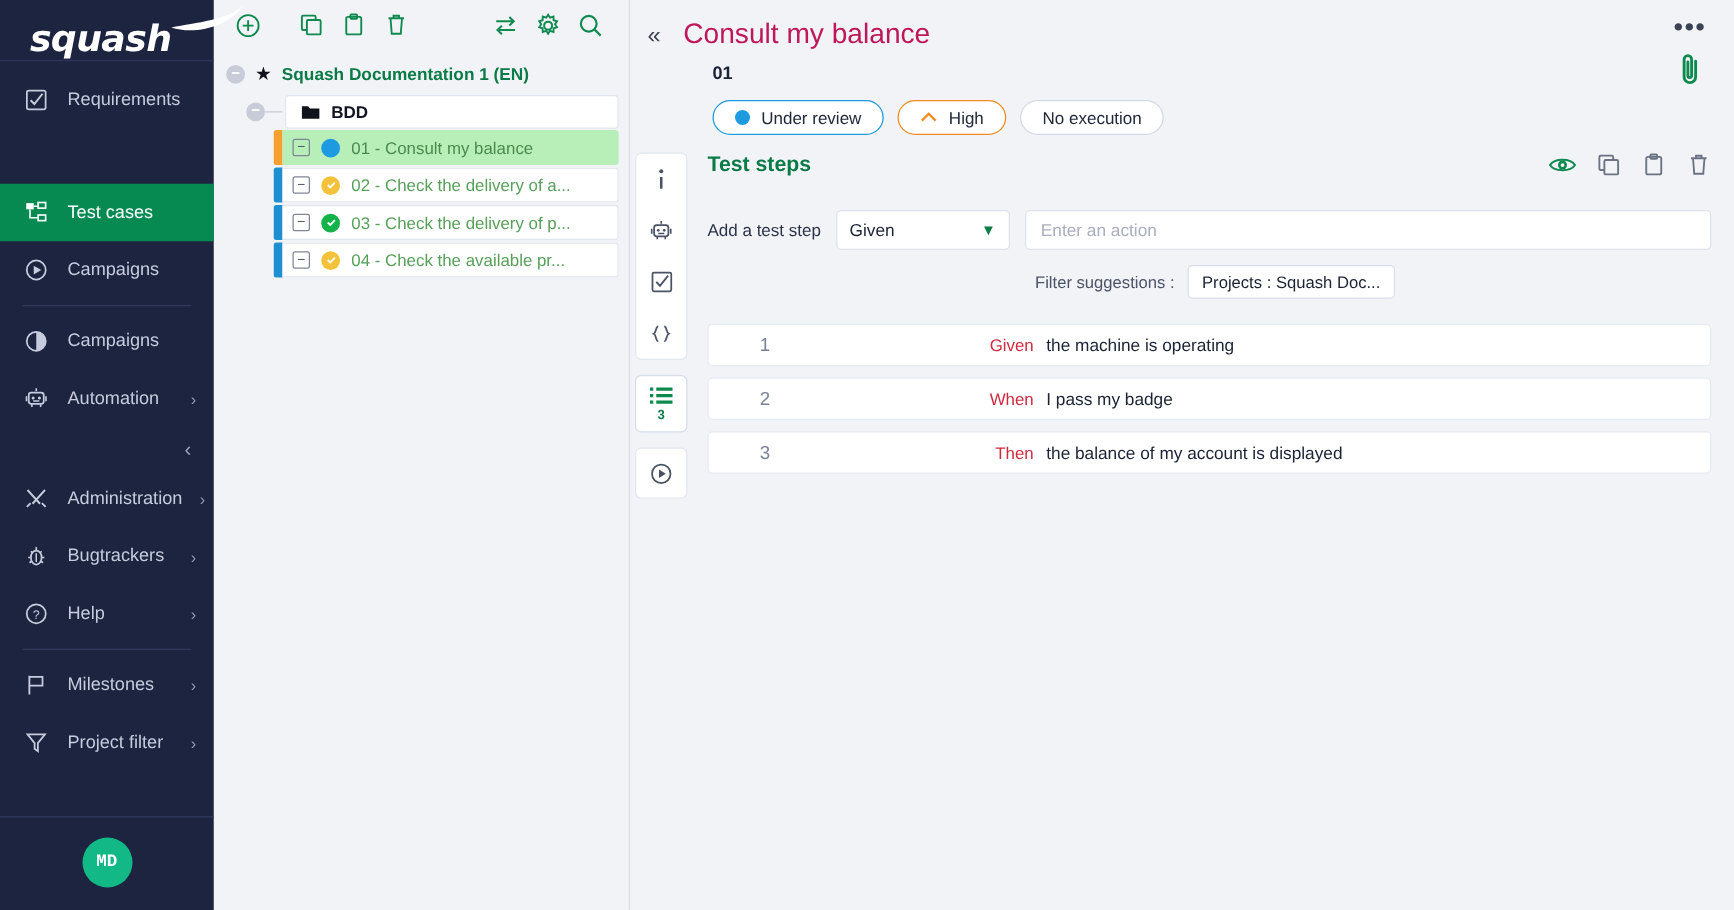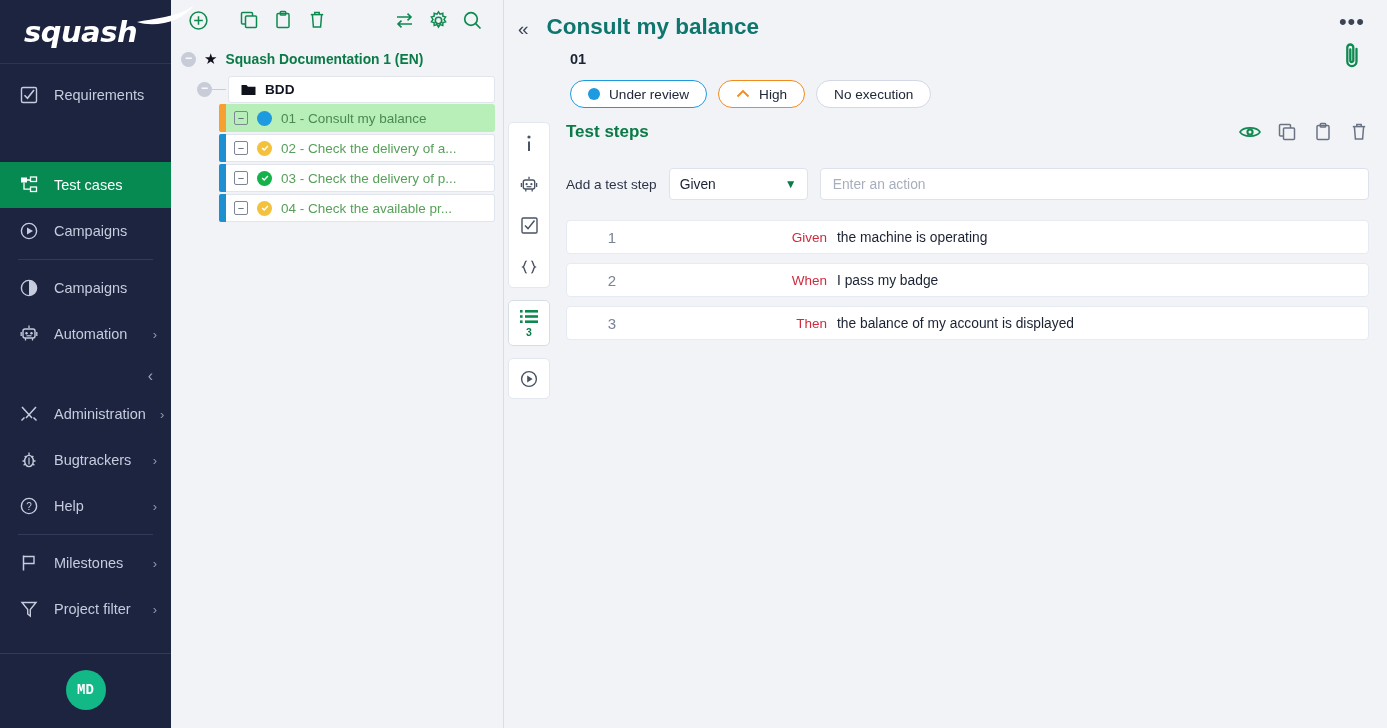--- a/index.html
+++ b/index.html
@@ -12,21 +12,21 @@
   .app { display: flex; width: 1387px; height: 728px; }
 
   
   .sidebar {
     width: 171px; height: 728px; flex: 0 0 171px;
     background: #1c2440; color: #c3c9da;
     display: flex; flex-direction: column;
     position: relative;
   }
   .logo-zone {
-    height: 64px; display: flex; align-items: center; justify-content: center;
+    height: 49px; display: flex; align-items: flex-end; justify-content: center;
     border-bottom: 1px solid #2c3555;
   }
   .logo-text {
     font-family: "DejaVu Sans", sans-serif;
     font-weight: bold; font-style: italic; font-size: 29px;
     color: #ffffff; letter-spacing: -0.5px; position: relative;
     padding-right: 10px;
   }
   .logo-swoosh {
     position: absolute; right: -26px; top: 2px; width: 60px; height: 26px;
@@ -111,21 +111,21 @@
     font-size: 13.5px; color: #57a05a; white-space: nowrap;
     overflow: hidden; text-overflow: ellipsis;
   }
   .tc-card.selected .tc-label { color: #4a8a4e; }
 
   
   .main { flex: 1 1 auto; height: 728px; background: #f1f3f7; position: relative; display: flex; flex-direction: column; }
   .main-head { padding: 14px 18px 0 14px; position: relative; }
   .title-row { display: flex; align-items: center; gap: 18px; }
   .back-chev { color: #3b4355; font-size: 19px; cursor: pointer; line-height: 1; padding-top: 2px; }
-  .page-title { color: #0f766e; font-size: 22.5px; font-weight: bold; }
+  .page-title { color: #be185d; font-size: 22.5px; font-weight: normal; }
   .ref-id { margin-left: 52px; margin-top: 11px; font-size: 14.5px; font-weight: bold; color: #1b2233; }
   .badges { display: flex; gap: 11px; margin-left: 52px; margin-top: 13px; }
   .badge {
     height: 28px; border-radius: 15px; background: #fff; border: 1px solid #d3d8e4;
     display: flex; align-items: center; gap: 9px; padding: 0 17px;
     font-size: 13.6px; color: #20283a; cursor: pointer; white-space: nowrap;
   }
   .badge.b-status { border-color: #1e9ae0; }
   .badge.b-prio { border-color: #f08b1d; }
   .badge-dot { width: 12px; height: 12px; border-radius: 50%; background: #1e9ae0; }
@@ -554,20 +554,24 @@
 
         <div class="add-row">
           <span class="add-label">Add a test step</span>
           <span class="sel">
             <span>Given</span>
             <span class="sel-caret">▼</span>
           </span>
           <input class="action-input" type="text" placeholder="Enter an action" style="">
         </div>
 
+        <div class="filter-row">
+          <span class="filter-label">Filter suggestions :</span>
+          <span class="chip">Projects : Squash Doc...</span>
+        </div>
 
         <div class="steps-list">
           <div class="step-row">
             <span class="step-num">1</span>
             <span class="step-kw">Given</span>
             <span class="step-txt">the machine is operating</span>
           </div>
           <div class="step-row">
             <span class="step-num">2</span>
             <span class="step-kw">When</span>

